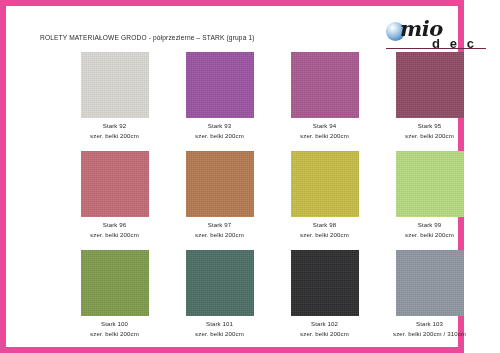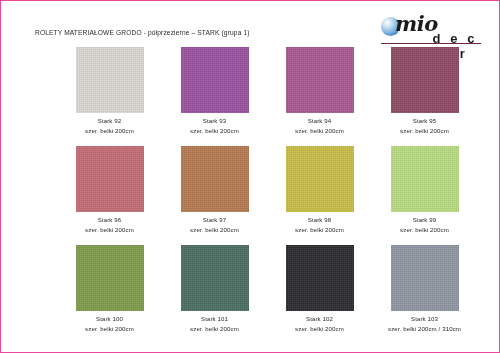--- a/index.html
+++ b/index.html
@@ -9,26 +9,25 @@
   body {
     width: 500px;
     height: 353px;
     background: #ffffff;
     font-family: "Liberation Sans", sans-serif;
     color: #231f20;
     overflow: hidden;
   }
   #page {
     position: relative;
-    width: 500px;
+    width: 464px;
     height: 353px;
     background: #ffffff;
     box-sizing: border-box;
-    border: 1px solid #ec4899;
-    text-align: center;
+    border: 6px solid #ec4899;
   }
 
   
   #header {
     position: absolute;
     top: 0;
     left: 0;
     width: 500px;
     height: 46px;
   }

